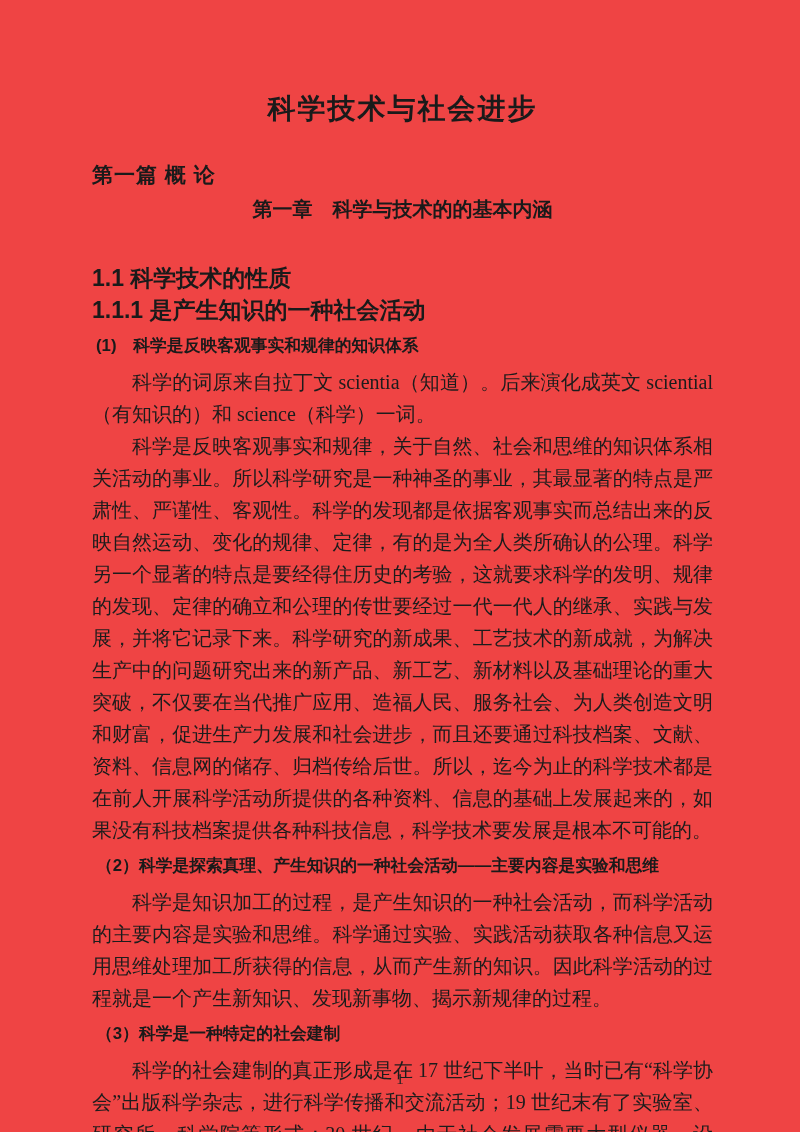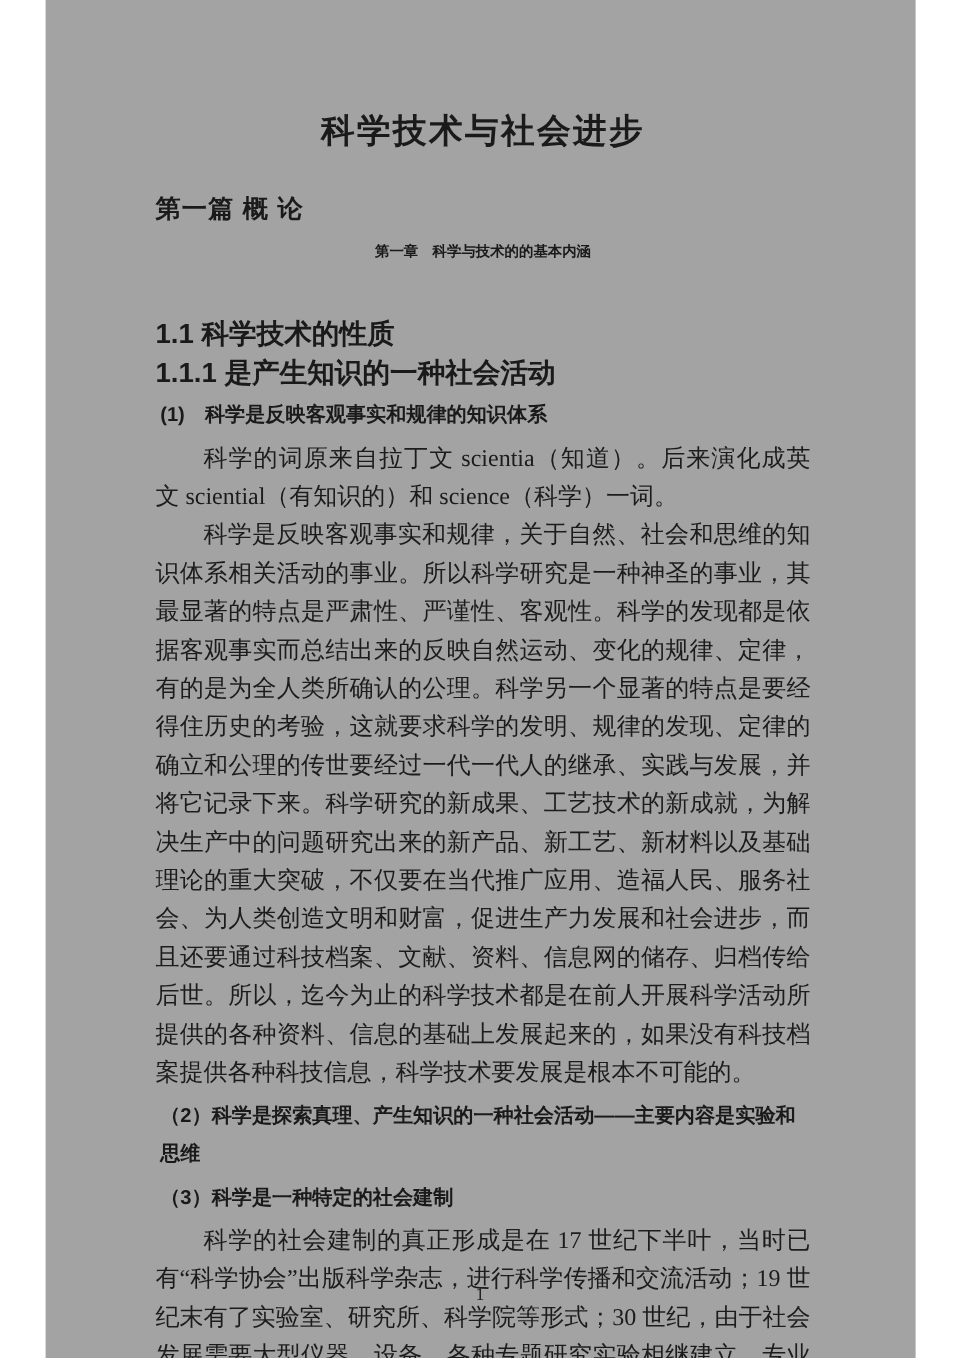--- a/index.html
+++ b/index.html
@@ -2,24 +2,24 @@
 <html><head>
 <meta charset="utf-8">
 <style>
   html, body {
     margin: 0;
     padding: 0;
     background: #ffffff;
   }
   .page {
     position: relative;
-    width: 725px;
+    width: 800px;
     height: 1132px;
     margin: 0 auto;
-    background: #a3a3a3;
+    background: #ef4444;
     overflow: hidden;
     box-sizing: border-box;
     padding: 0 87px 0 92px;
     color: #1c1c1c;
   }
   .doc-title {
     margin: 92px 0 0 0;
     font-family: "Liberation Sans", "DejaVu Sans", sans-serif;
     font-weight: 700;
     font-size: 28px;
@@ -36,21 +36,21 @@
     font-size: 21px;
     line-height: 25px;
     letter-spacing: 1px;
     color: #1a1a1a;
     white-space: pre-wrap;
   }
   .chapter-heading {
     margin: 13px 0 0 0;
     font-family: "Liberation Sans", "DejaVu Sans", sans-serif;
     font-weight: 700;
-    font-size: 12px;
+    font-size: 20px;
     line-height: 19px;
     text-align: center;
     color: #1a1a1a;
     white-space: pre-wrap;
   }
   .content {
     margin-top: 43px;
     font-size: 16.8px;
     line-height: 32px;
   }
@@ -111,20 +111,21 @@
     <p class="sec-heading">1.1.1 是产生知识的一种社会活动</p>
 
     <p class="point-heading">(1)　科学是反映客观事实和规律的知识体系</p>
 
     <p class="para">科学的词原来自拉丁文 scientia（知道）。后来演化成英文 sciential（有知识的）和 science（科学）一词。</p>
 
     <p class="para">科学是反映客观事实和规律，关于自然、社会和思维的知识体系相关活动的事业。所以科学研究是一种神圣的事业，其最显著的特点是严肃性、严谨性、客观性。科学的发现都是依据客观事实而总结出来的反映自然运动、变化的规律、定律，有的是为全人类所确认的公理。科学另一个显著的特点是要经得住历史的考验，这就要求科学的发明、规律的发现、定律的确立和公理的传世要经过一代一代人的继承、实践与发展，并将它记录下来。科学研究的新成果、工艺技术的新成就，为解决生产中的问题研究出来的新产品、新工艺、新材料以及基础理论的重大突破，不仅要在当代推广应用、造福人民、服务社会、为人类创造文明和财富，促进生产力发展和社会进步，而且还要通过科技档案、文献、资料、信息网的储存、归档传给后世。所以，迄今为止的科学技术都是在前人开展科学活动所提供的各种资料、信息的基础上发展起来的，如果没有科技档案提供各种科技信息，科学技术要发展是根本不可能的。</p>
 
     <p class="point-heading">（2）科学是探索真理、产生知识的一种社会活动——主要内容是实验和思维</p>
 
+    <p class="para">科学是知识加工的过程，是产生知识的一种社会活动，而科学活动的主要内容是实验和思维。科学通过实验、实践活动获取各种信息又运用思维处理加工所获得的信息，从而产生新的知识。因此科学活动的过程就是一个产生新知识、发现新事物、揭示新规律的过程。</p>
 
     <p class="point-heading">（3）科学是一种特定的社会建制</p>
 
     <p class="para">科学的社会建制的真正形成是在 17 世纪下半叶，当时已有“科学协会”出版科学杂志，进行科学传播和交流活动；19 世纪末有了实验室、研究所、科学院等形式；30 世纪，由于社会发展需要大型仪器、设备，各种专题研究实验相继建立，专业化人才迅速增长、专题研究费和严密的组织管理机构也不断建立，发展成现代科学。它不仅与全</p>
 
   </div>
 
   <div class="page-number">1</div>
 
 </div>

